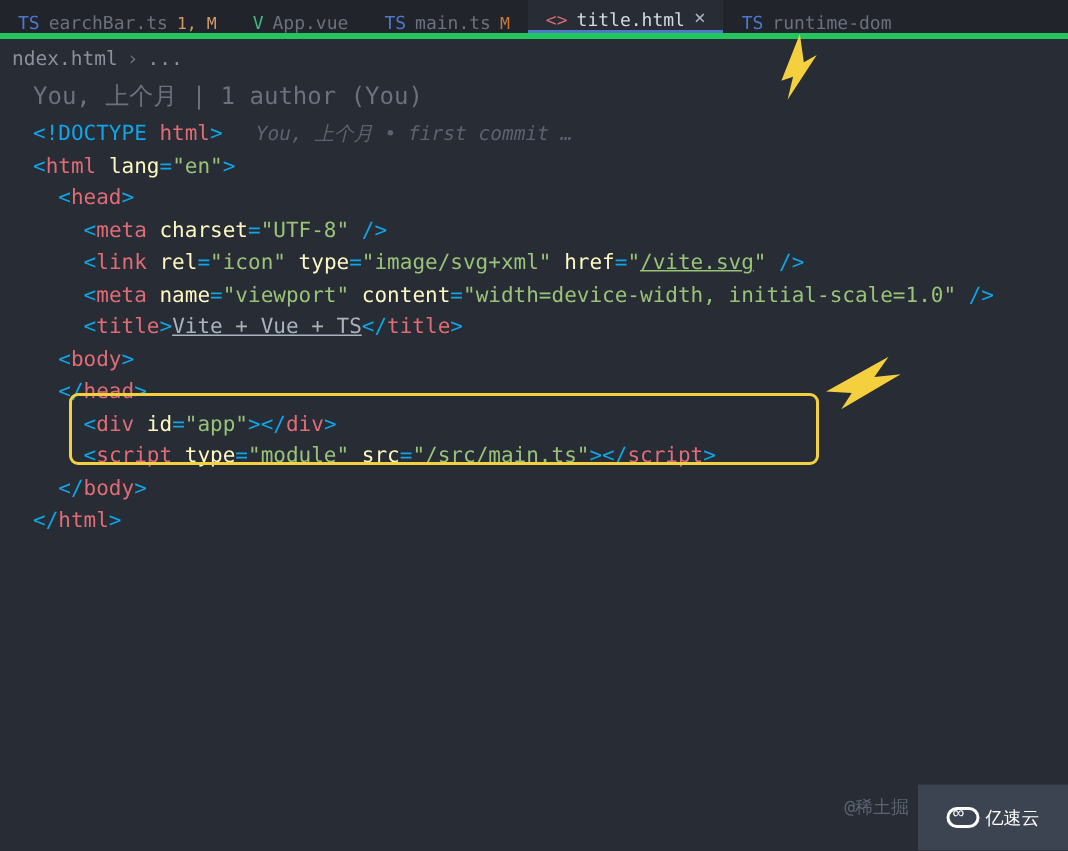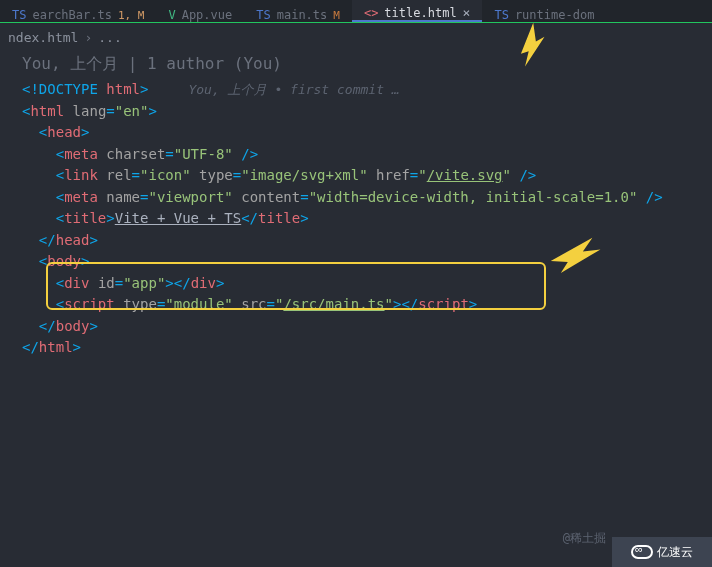--- a/index.html
+++ b/index.html
@@ -44,45 +44,45 @@
   .ic-html { color: #e06c75; }
   .breadcrumb {
     height: 30px;
     padding: 0 8px;
     display: flex;
     align-items: center;
     background: #282c34;
     color: #8b919d;
     font-size: 13px;
     gap: 6px;
-    border-top: 1px solid #22c55e;
+    border-top: 4px solid #22c55e;
   }
   .crumb-sep { color: #6b717d; }
   .author-line {
     padding: 2px 22px;
     font-size: 16px;
     color: #6b717d;
   }
   .editor {
     padding: 2px 0 0 22px;
     line-height: 21.5px;
     position: relative;
   }
   .line { white-space: pre; position: relative; }
   .t  { color: #e06c75; }     
-  .a  { color: #a3a3a3; }     
+  .a  { color: #fef9c3; }     
   .s  { color: #98c379; }     
   .p  { color: #0ea5e9; }     
   .tx { color: #abb2bf; text-decoration: underline; }     
   .u  { text-decoration: underline; }
   .lens {
     color: #5c6370;
     font-style: italic;
     font-size: 13px;
-    margin-left: 40px;
+    margin-left: 22px;
   }
   .highlight-box {
     position: absolute;
     border: 2.5px solid #f4d03f;
     border-radius: 6px;
     left: 46px;
     top: 262px;
     width: 500px;
     height: 48px;
     pointer-events: none;
@@ -106,21 +106,21 @@
     right: 106px;
     bottom: 20px;
     color: #5c6370;
     font-size: 12px;
   }
   .watermark-logo {
     position: absolute;
     right: 0;
     bottom: 0;
     width: 100px;
-    height: 30px;
+    height: 44px;
     background: #3d4451;
     display: flex;
     align-items: center;
     justify-content: center;
     gap: 4px;
     color: #fff;
     font-size: 12px;
     font-family: sans-serif;
   }
   .cloud {
@@ -184,23 +184,23 @@
   <div class="line">  <span class="p">&lt;</span><span class="t">head</span><span class="p">&gt;</span></div>
 
   <div class="line">    <span class="p">&lt;</span><span class="t">meta</span> <span class="a">charset</span><span class="p">=</span><span class="s">"UTF-8"</span><span class="p"> /&gt;</span></div>
 
   <div class="line">    <span class="p">&lt;</span><span class="t">link</span> <span class="a">rel</span><span class="p">=</span><span class="s">"icon"</span> <span class="a">type</span><span class="p">=</span><span class="s">"image/svg+xml"</span> <span class="a">href</span><span class="p">=</span><span class="s">"</span><span class="s u">/vite.svg</span><span class="s">"</span><span class="p"> /&gt;</span></div>
 
   <div class="line">    <span class="p">&lt;</span><span class="t">meta</span> <span class="a">name</span><span class="p">=</span><span class="s">"viewport"</span> <span class="a">content</span><span class="p">=</span><span class="s">"width=device-width, initial-scale=1.0"</span><span class="p"> /&gt;</span></div>
 
   <div class="line">    <span class="p">&lt;</span><span class="t">title</span><span class="p">&gt;</span><span class="tx">Vite + Vue + TS</span><span class="p">&lt;/</span><span class="t">title</span><span class="p">&gt;</span></div>
 
+  <div class="line">  <span class="p">&lt;</span><span class="t">body</span><span class="p">&gt;</span></div>
+
   <div class="line">  <span class="p">&lt;/</span><span class="t">head</span><span class="p">&gt;</span></div>
-
-  <div class="line">  <span class="p">&lt;</span><span class="t">body</span><span class="p">&gt;</span></div>
 
   <div class="line">    <span class="p">&lt;</span><span class="t">div</span> <span class="a">id</span><span class="p">=</span><span class="s">"app"</span><span class="p">&gt;&lt;/</span><span class="t">div</span><span class="p">&gt;</span></div>
 
   <div class="line">    <span class="p">&lt;</span><span class="t">script</span> <span class="a">type</span><span class="p">=</span><span class="s">"module"</span> <span class="a">src</span><span class="p">=</span><span class="s">"</span><span class="s u">/src/main.ts</span><span class="s">"</span><span class="p">&gt;&lt;/</span><span class="t">script</span><span class="p">&gt;</span></div>
 
   <div class="line">  <span class="p">&lt;/</span><span class="t">body</span><span class="p">&gt;</span></div>
 
   <div class="line"><span class="p">&lt;/</span><span class="t">html</span><span class="p">&gt;</span></div>
 
 </div>

